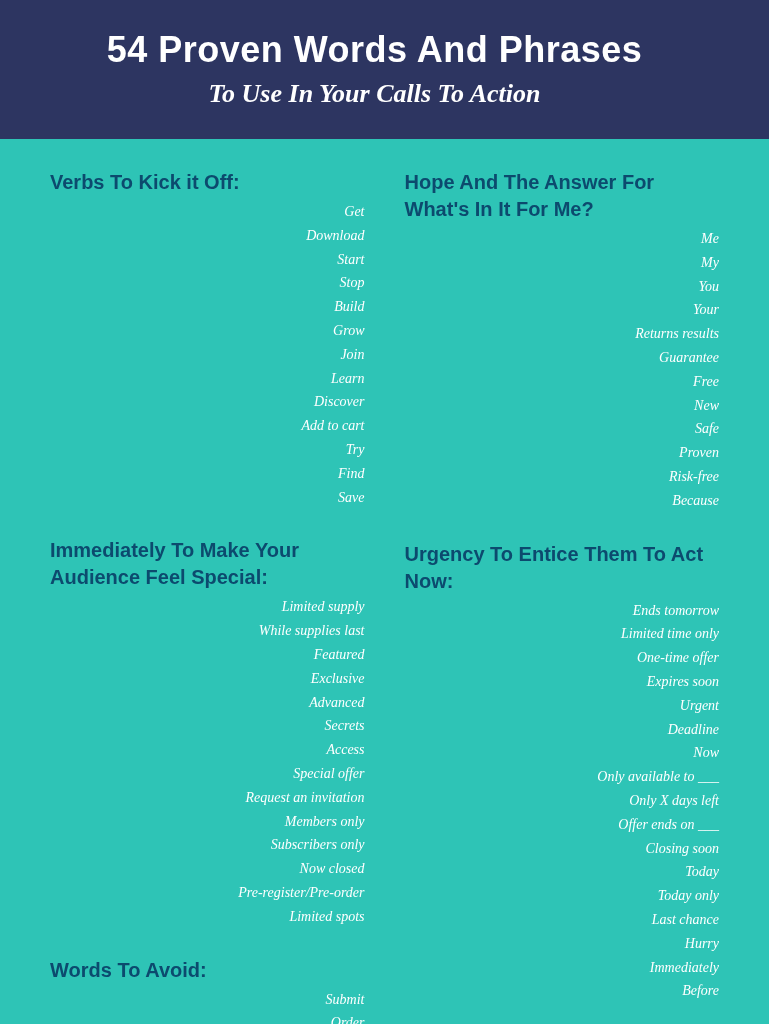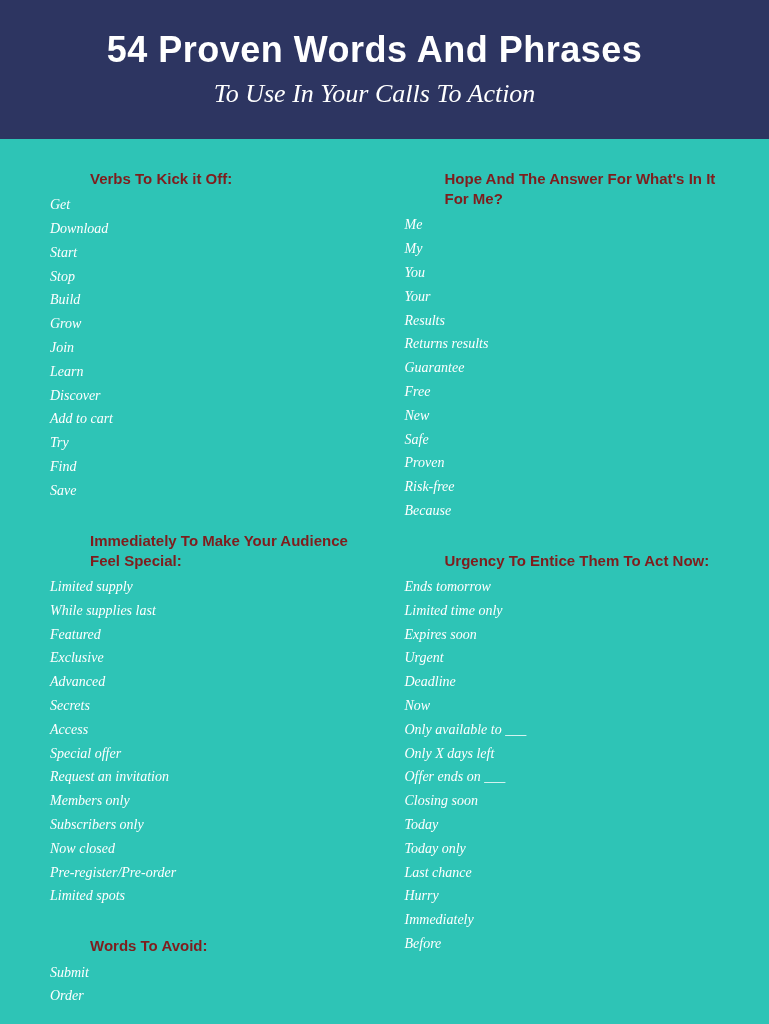--- a/index.html
+++ b/index.html
@@ -27,51 +27,51 @@
       font-weight: 900;
       font-family: Arial, sans-serif;
       line-height: 1.2;
       letter-spacing: 0.5px;
     }
     .header-subtitle {
       color: #ffffff;
       font-size: 26px;
       font-style: italic;
       font-family: Georgia, serif;
-      font-weight: 400;
+      font-weight: 700;
       margin-top: 6px;
       line-height: 1.3;
     }
     .content {
       padding: 30px 50px 30px 50px;
       display: flex;
       gap: 0;
     }
     .col-left {
       flex: 1;
       padding-right: 20px;
     }
     .col-right {
       flex: 1;
       padding-left: 20px;
     }
     .section {
       margin-bottom: 28px;
     }
     .section-title {
-      color: #7f1d1d;
+      color: #0c4a6e;
       font-family: Arial, sans-serif;
       font-weight: 700;
-      font-size: 15px;
+      font-size: 20px;
       margin-bottom: 4px;
       line-height: 1.35;
-      margin-left: 40px;
     }
     .section-items {
       list-style: none;
+      text-align: right;
     }
     .section-items li {
       color: #ffffff;
       font-family: Georgia, serif;
       font-style: italic;
       font-size: 14px;
       line-height: 1.7;
     }
   </style>
 </head>
@@ -131,36 +131,36 @@
         </div>
       </div>
     <div class="col-right" id="right-col">
         <div class="section">
           <div class="section-title">Hope And The Answer For What's In It For Me?</div>
           <ul class="section-items">
             <li>Me</li>
             <li>My</li>
             <li>You</li>
             <li>Your</li>
-            <li>Results</li>
             <li>Returns results</li>
             <li>Guarantee</li>
             <li>Free</li>
             <li>New</li>
             <li>Safe</li>
             <li>Proven</li>
             <li>Risk-free</li>
             <li>Because</li>
           </ul>
         </div>
         <div class="section">
           <div class="section-title">Urgency To Entice Them To Act Now:</div>
           <ul class="section-items">
             <li>Ends tomorrow</li>
             <li>Limited time only</li>
+            <li>One-time offer</li>
             <li>Expires soon</li>
             <li>Urgent</li>
             <li>Deadline</li>
             <li>Now</li>
             <li>Only available to ___</li>
             <li>Only X days left</li>
             <li>Offer ends on ___</li>
             <li>Closing soon</li>
             <li>Today</li>
             <li>Today only</li>

